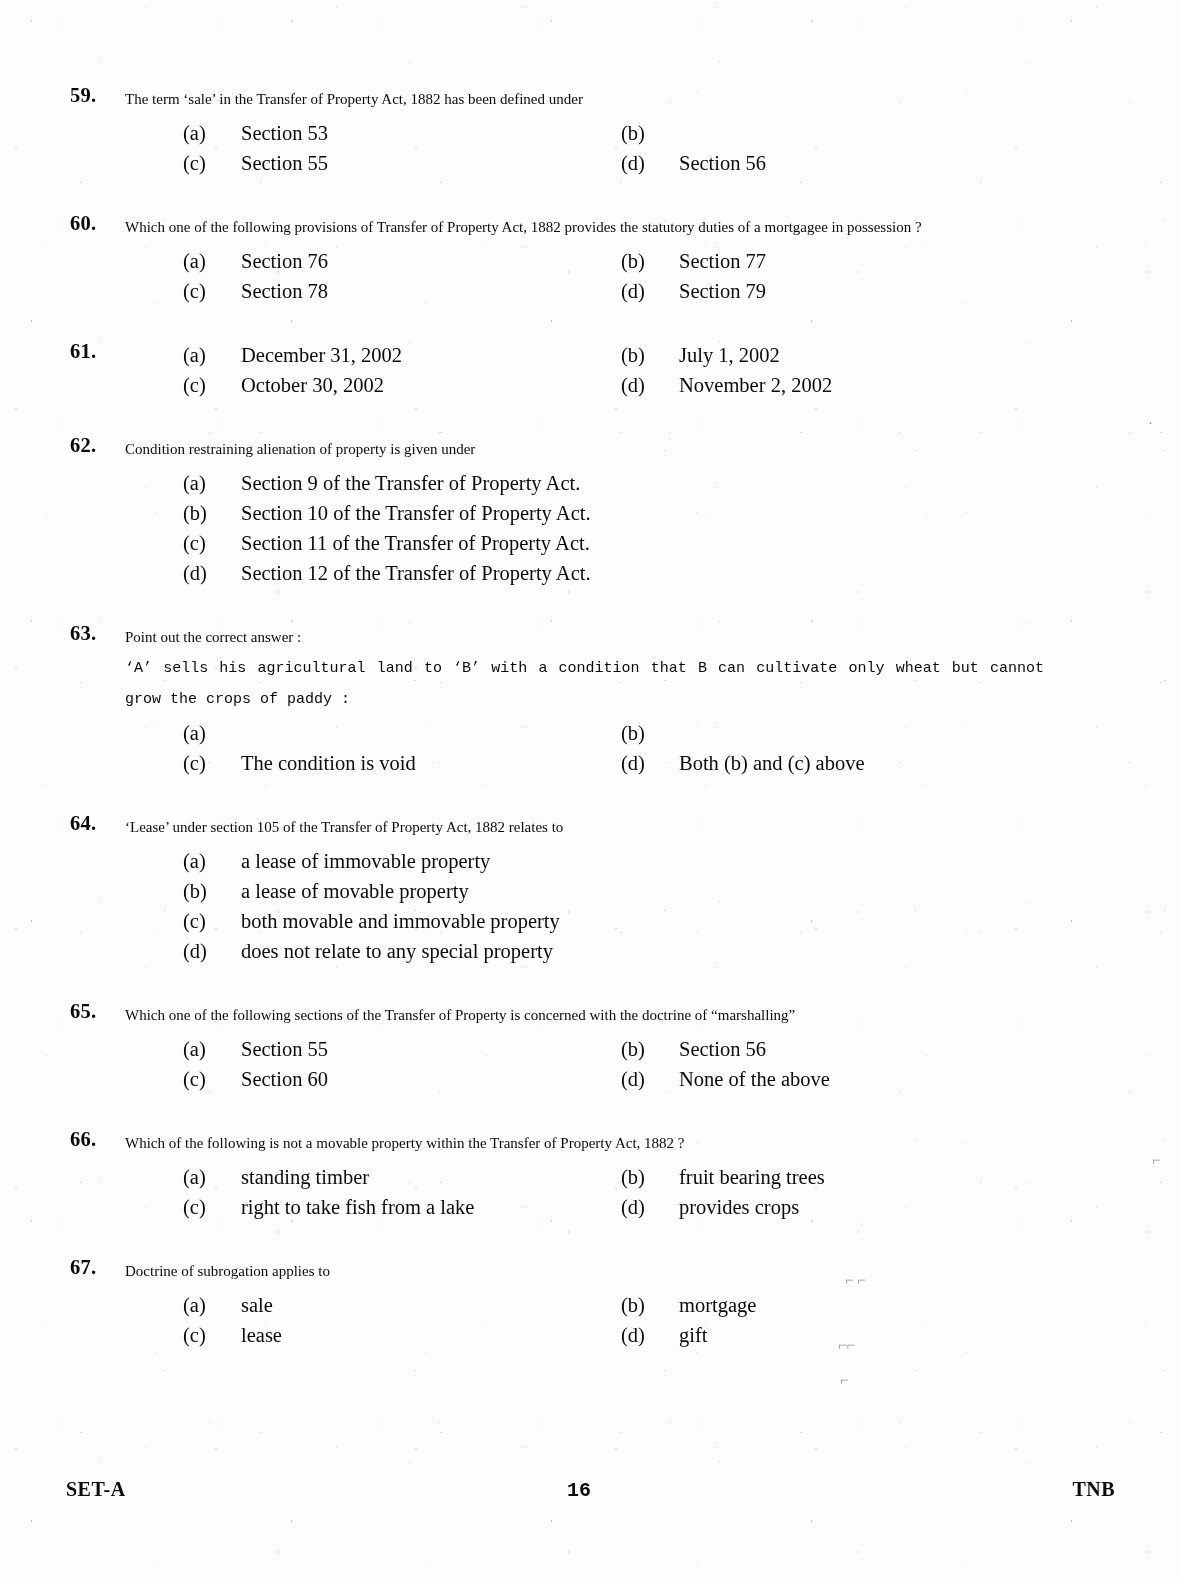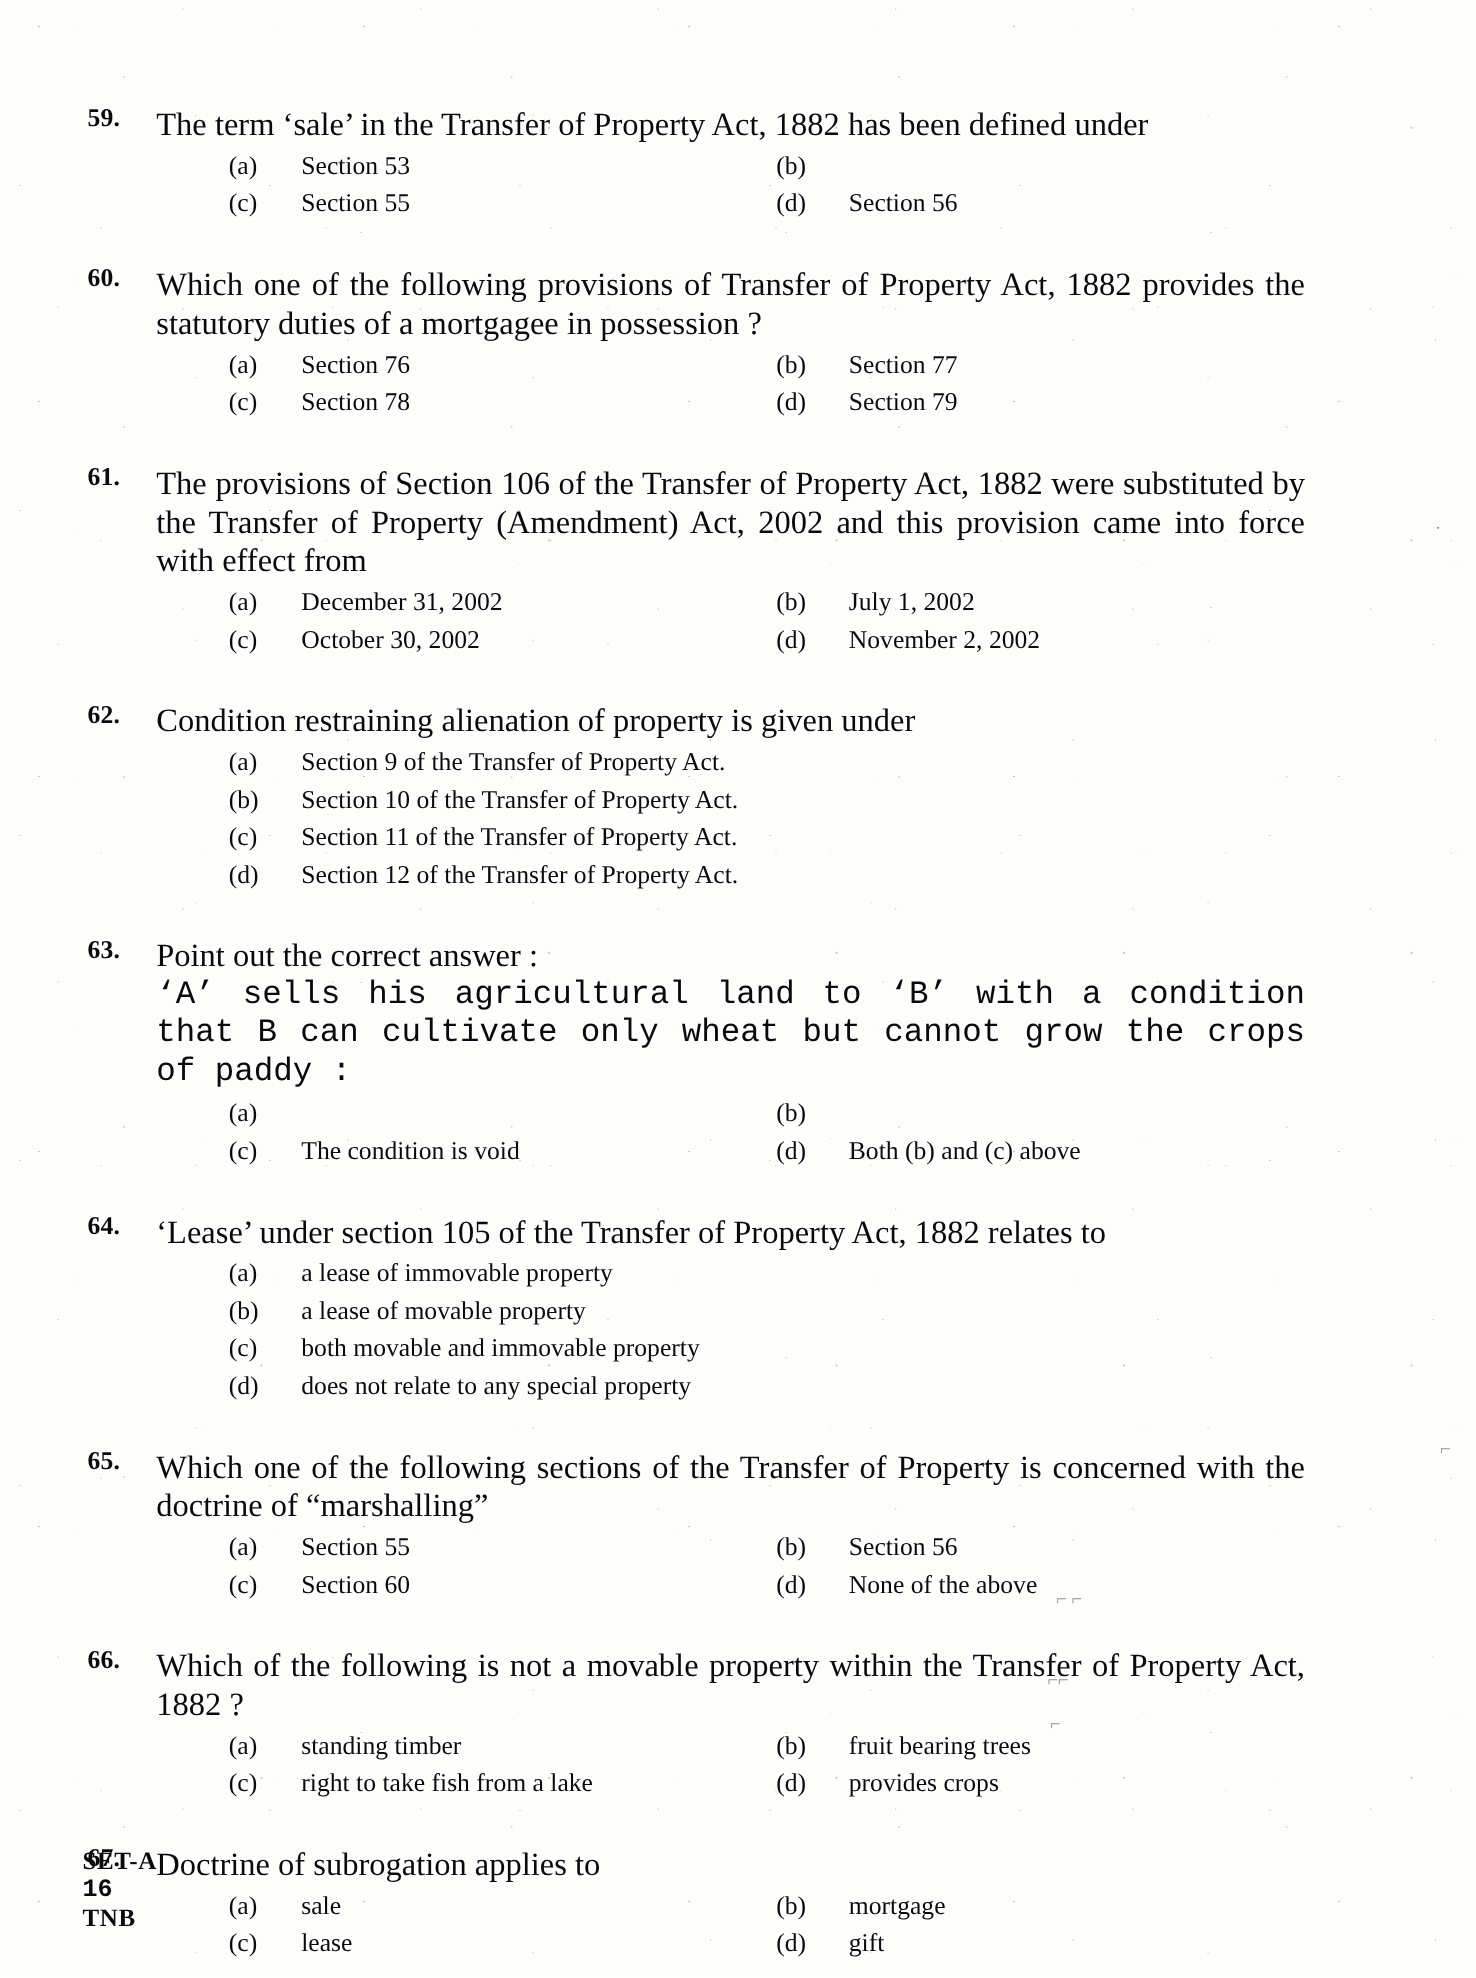--- a/index.html
+++ b/index.html
@@ -59,21 +59,21 @@
   }
   .q-num {
     position: absolute;
     left: 4px;
     top: 0;
     font-weight: bold;
     font-size: 20.5px;
     letter-spacing: .2px;
   }
   .q-stem {
-    font-size: 26px;
+    font-size: 15px;
     line-height: 31px;
     text-align: justify;
     text-justify: inter-word;
   }
   .q-stem.single { text-align: left; }
   .q-stem .extra-line {
     display: block;
     text-align: justify;
     font-family: Liberation Mono, monospace;
   }
@@ -103,21 +103,20 @@
   
   #footer {
     position: absolute;
     left: 66px;
     right: 66px;
     top: 1478px;
     display: flex;
     align-items: baseline;
     font-weight: bold;
     font-size: 20px;
-    flex-direction: column;
   }
   #footer .f-left  { flex: 0 0 auto; letter-spacing: .5px; }
   #footer .f-mid   { flex: 1 1 auto; text-align: center; padding-right: 40px; font-family: Liberation Mono, monospace; }
   #footer .f-right { flex: 0 0 auto; letter-spacing: .5px; }
 
   
   .stray {
     position: absolute;
     color: rgba(0,0,0,.45);
     font-size: 15px;
@@ -180,21 +179,20 @@
             </div>
             <div class="opt opt-col-b">
               <span class="opt-label">(d)</span>
               <span class="opt-text">Section 79</span>
             </div>
           </div>
         </div>
       </div>
       <div class="q">
         <div class="q-num">61.</div>
-        <div class="q-stem">The provisions of Section 106 of the Transfer of Property Act, 1882 were substituted by the Transfer of Property (Amendment) Act, 2002 and this provision came into force with effect from</div>
         <div class="opts">
           <div class="opt-row">
             <div class="opt opt-col-a">
               <span class="opt-label">(a)</span>
               <span class="opt-text">December 31, 2002</span>
             </div>
             <div class="opt opt-col-b">
               <span class="opt-label">(b)</span>
               <span class="opt-text">July 1, 2002</span>
             </div>

